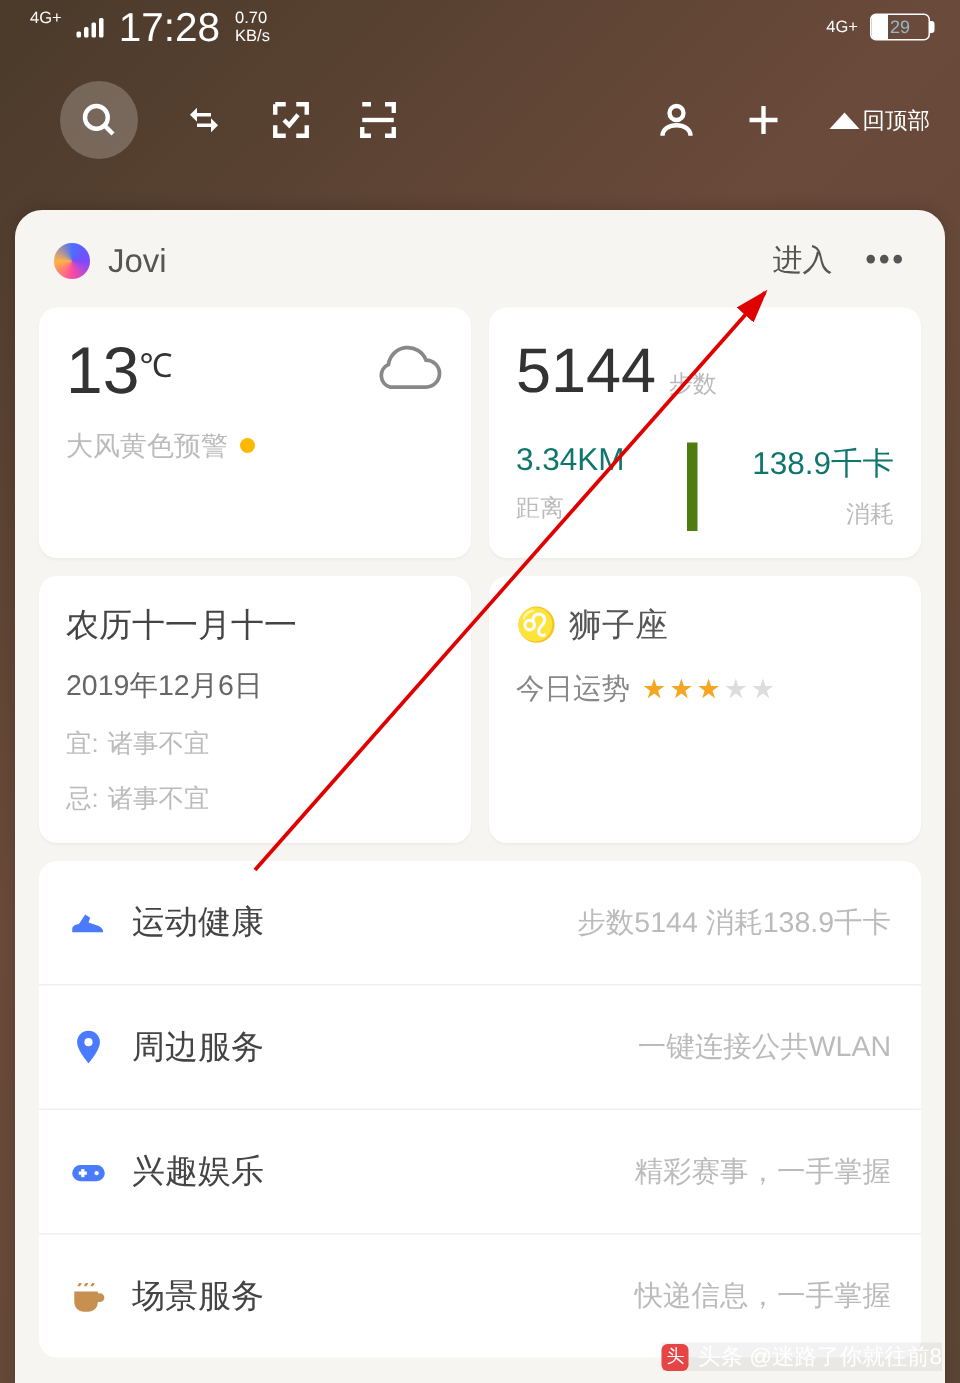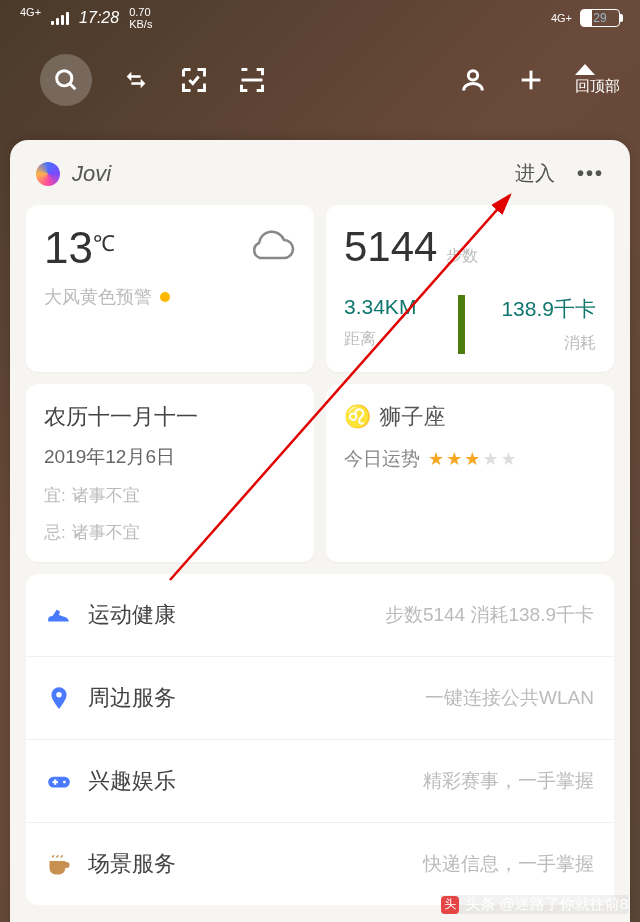--- a/index.html
+++ b/index.html
@@ -19,21 +19,21 @@
   padding: 0 20px;
   color: #fff;
   font-size: 16px;
 }
 .status-left { display: flex; align-items: center; gap: 10px; }
 .status-right { display: flex; align-items: center; gap: 8px; }
 .signal-bars { display: flex; align-items: flex-end; gap: 2px; height: 14px; }
 .signal-bars span { width: 3px; background: #fff; border-radius: 1px; }
 .signal-bars span:nth-child(1){height:4px} .signal-bars span:nth-child(2){height:7px}
 .signal-bars span:nth-child(3){height:10px} .signal-bars span:nth-child(4){height:13px}
-.time { font-size: 16px; font-weight: 500; font-style: italic; }
+.time { font-size: 27px; font-weight: 500; }
 .net-speed { font-size: 11px; line-height: 1.1; }
 .battery { border: 1.5px solid #fff; border-radius: 4px; width: 40px; height: 18px; position: relative; display: flex; align-items: center; }
 .battery::after { content:''; position:absolute; right:-4px; width:3px; height:8px; background:#fff; border-radius: 0 2px 2px 0; }
 .battery-fill { background: #fff; height: 100%; width: 29%; border-radius: 2px 0 0 2px; }
 .battery-text { position: absolute; width:100%; text-align:center; font-size:12px; color:#fff; mix-blend-mode: difference; }
 
 .toolbar {
   display: flex;
   align-items: center;
   justify-content: space-between;
@@ -41,36 +41,36 @@
   color: #fff;
 }
 .toolbar-left { display: flex; align-items: center; gap: 30px; }
 .toolbar-right { display: flex; align-items: center; gap: 30px; }
 .search-btn {
   width: 52px; height: 52px; border-radius: 50%;
   background: rgba(255,255,255,0.22);
   display: flex; align-items: center; justify-content: center;
 }
 .tb-icon { width: 28px; height: 28px; }
-.top-btn { display: flex; flex-direction: column; font-size: 15px; gap: 2px; }
+.top-btn { display: flex; flex-direction: row; align-items: center; font-size: 15px; gap: 2px; }
 .triangle-up { width: 0; height: 0; border-left: 10px solid transparent; border-right: 10px solid transparent; border-bottom: 11px solid #fff; }
 
 .panel {
   position: absolute;
   top: 140px; left: 10px; right: 10px; bottom: -10px;
   background: #f7f5f2;
   border-radius: 18px 18px 0 0;
   padding: 16px 16px 0 16px;
   box-shadow: 0 -2px 10px rgba(0,0,0,0.15);
 }
 .panel-header {
   display: flex; align-items: center; justify-content: space-between;
   padding: 4px 10px 18px 10px;
 }
-.panel-title { display: flex; align-items: center; gap: 12px; font-size: 22px; color: #555; font-style: italic; }
+.panel-title { display: flex; align-items: center; gap: 12px; font-size: 22px; color: #555; }
 .jovi-logo {
   width: 24px; height: 24px; border-radius: 50%;
   background: conic-gradient(#4a6fff, #7b4aff, #ff4aa0, #ffb347, #4a6fff);
 }
 .panel-actions { display: flex; align-items: center; gap: 22px; color: #555; font-size: 20px; }
 .dots { letter-spacing: 2px; font-weight: bold; }
 
 .cards-grid {
   display: grid;
   grid-template-columns: 1fr 1fr;

